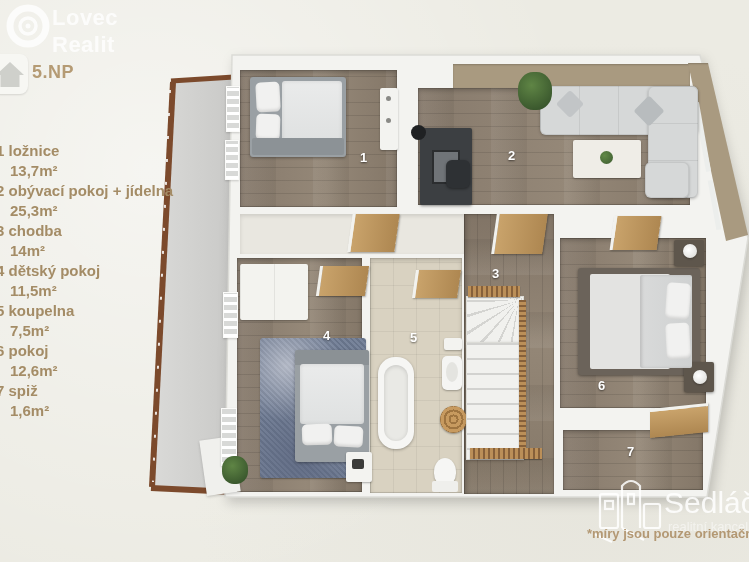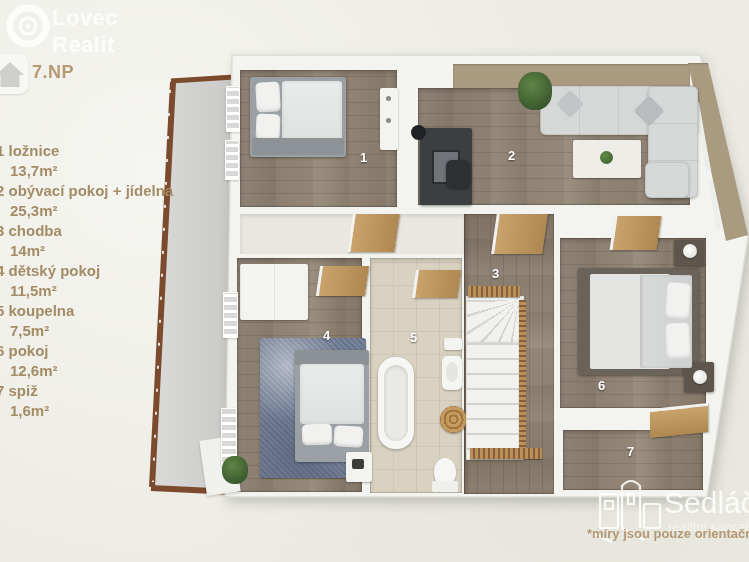--- a/index.html
+++ b/index.html
@@ -104,21 +104,21 @@
 <div class="abs logo-text">
   <div>Lovec</div>
   <div>Realit</div>
 </div>
 
 <div class="abs floor-tile" style="z-index:10;">
   <svg width="36" height="40" viewBox="0 0 36 40">
     <path d="M18 8 L32 21 H27.5 V33 H8.5 V21 H4 Z" fill="#cfd0cb"></path>
   </svg>
 </div>
-<div class="abs floor-label" style="z-index:10;">7.NP</div>
+<div class="abs floor-label" style="z-index:10;">5.NP</div>
 
 <div class="abs legend" style="z-index:10;">
   <div>
       <div>1 ložnice</div>
       <div class="area">13,7m²</div>
     </div>
   <div>
       <div>2 obývací pokoj + jídelna</div>
       <div class="area">25,3m²</div>
     </div>

